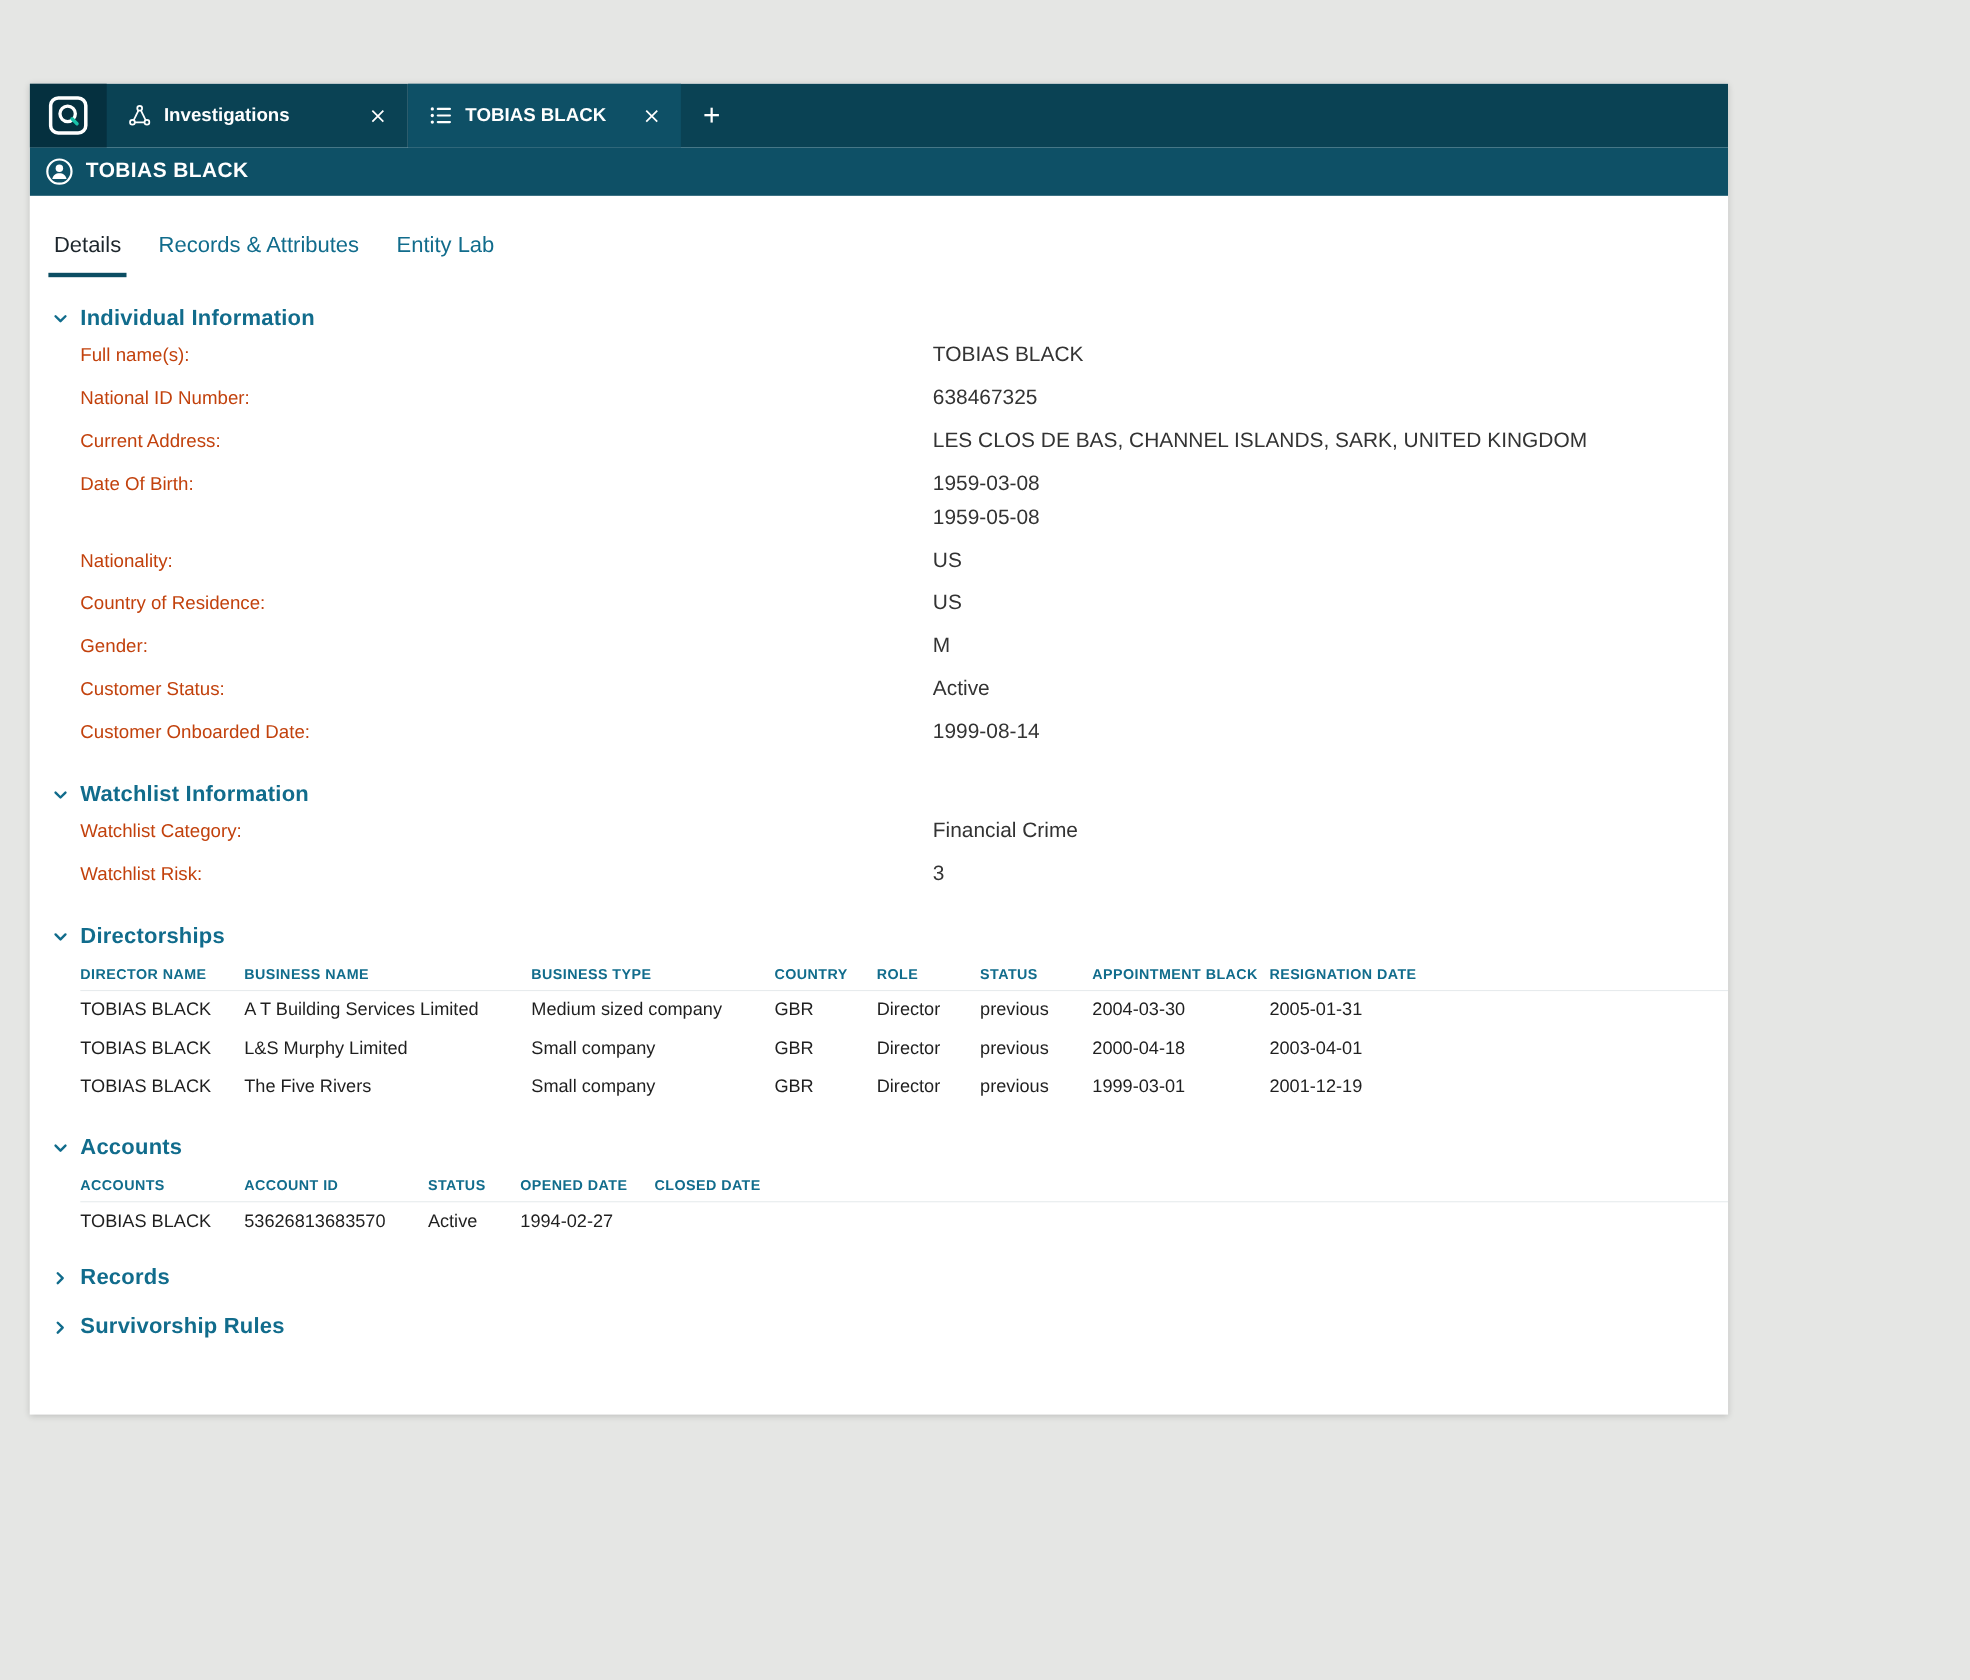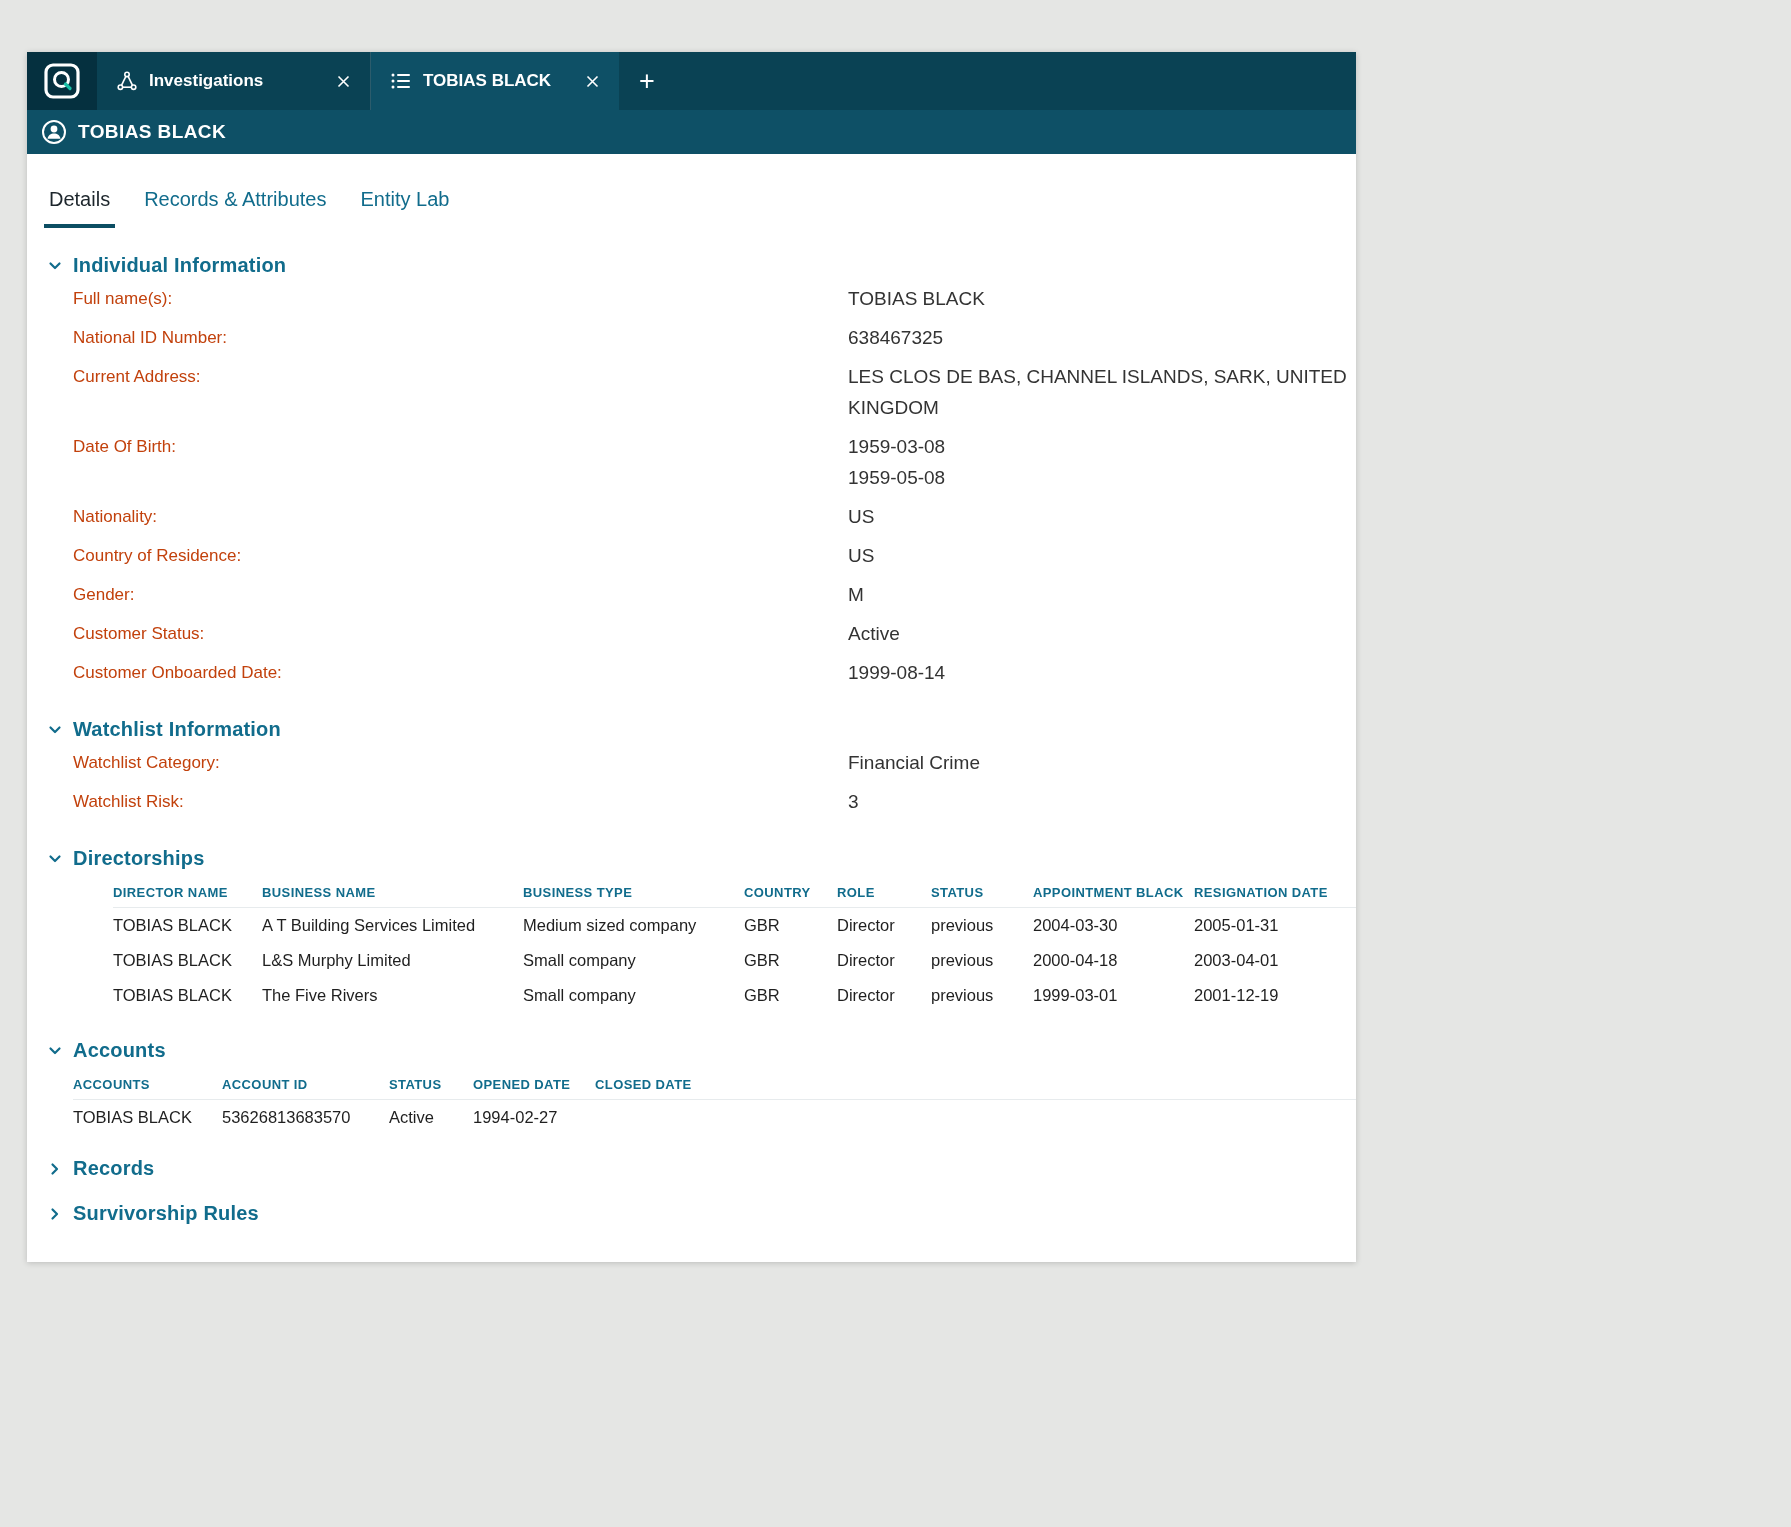--- a/index.html
+++ b/index.html
@@ -3,22 +3,22 @@
 <meta charset="utf-8">
 <style>
   * { margin:0; padding:0; box-sizing:border-box; }
   html,body { width:1791px; height:1527px; }
   body {
     background:#e5e6e4;
     font-family:"Liberation Sans","DejaVu Sans",sans-serif;
     position:relative;
   }
   .window {
-    position:absolute; left:27px; top:52px;
-    width:1329px; height:1210px;
+    position:absolute; left:27px; top:76px;
+    width:1544px; height:1210px;
     background:#ffffff;
     box-shadow:0 1px 6px rgba(0,0,0,.18);
     overflow:hidden;
   }
 
   
   .tabbar { height:58px; background:#0a4254; display:flex; align-items:stretch; }
   .logo-box {
     width:70px; background:#05303f;
     display:flex; align-items:center; justify-content:center;
@@ -71,21 +71,21 @@
   .field-row {
     display:grid; grid-template-columns:775px auto;
     padding:4px 0; margin-left:46px;
   }
   .f-label { font-size:17px; color:#c2410c; line-height:31px; }
   .f-value { font-size:19px; color:#333333; line-height:31px; white-space:pre-line; }
 
   
   .data-table { margin:8px 0 0 46px; }
   .t-row { display:grid; align-items:center; }
-  .dir-grid { grid-template-columns:149px 261px 221px 93px 94px 102px 161px 1fr;margin-left:40px; }
+  .dir-grid { grid-template-columns:149px 261px 221px 93px 94px 102px 161px 1fr; }
   .acc-grid { grid-template-columns:149px 167px 84px 122px 140px 1fr; }
   .t-head .th {
     font-size:13px; font-weight:700; color:#116c8c;
     letter-spacing:.4px; padding:7px 8px 7px 0; white-space:nowrap;
   }
   .t-head { border-bottom:1px solid #e7ebed; }
   .t-body .td { font-size:16.5px; color:#1f1f1f; padding:8px 8px 8px 0; white-space:nowrap; }
 
   .collapsed-sec {
     display:flex; align-items:center; gap:10px;

